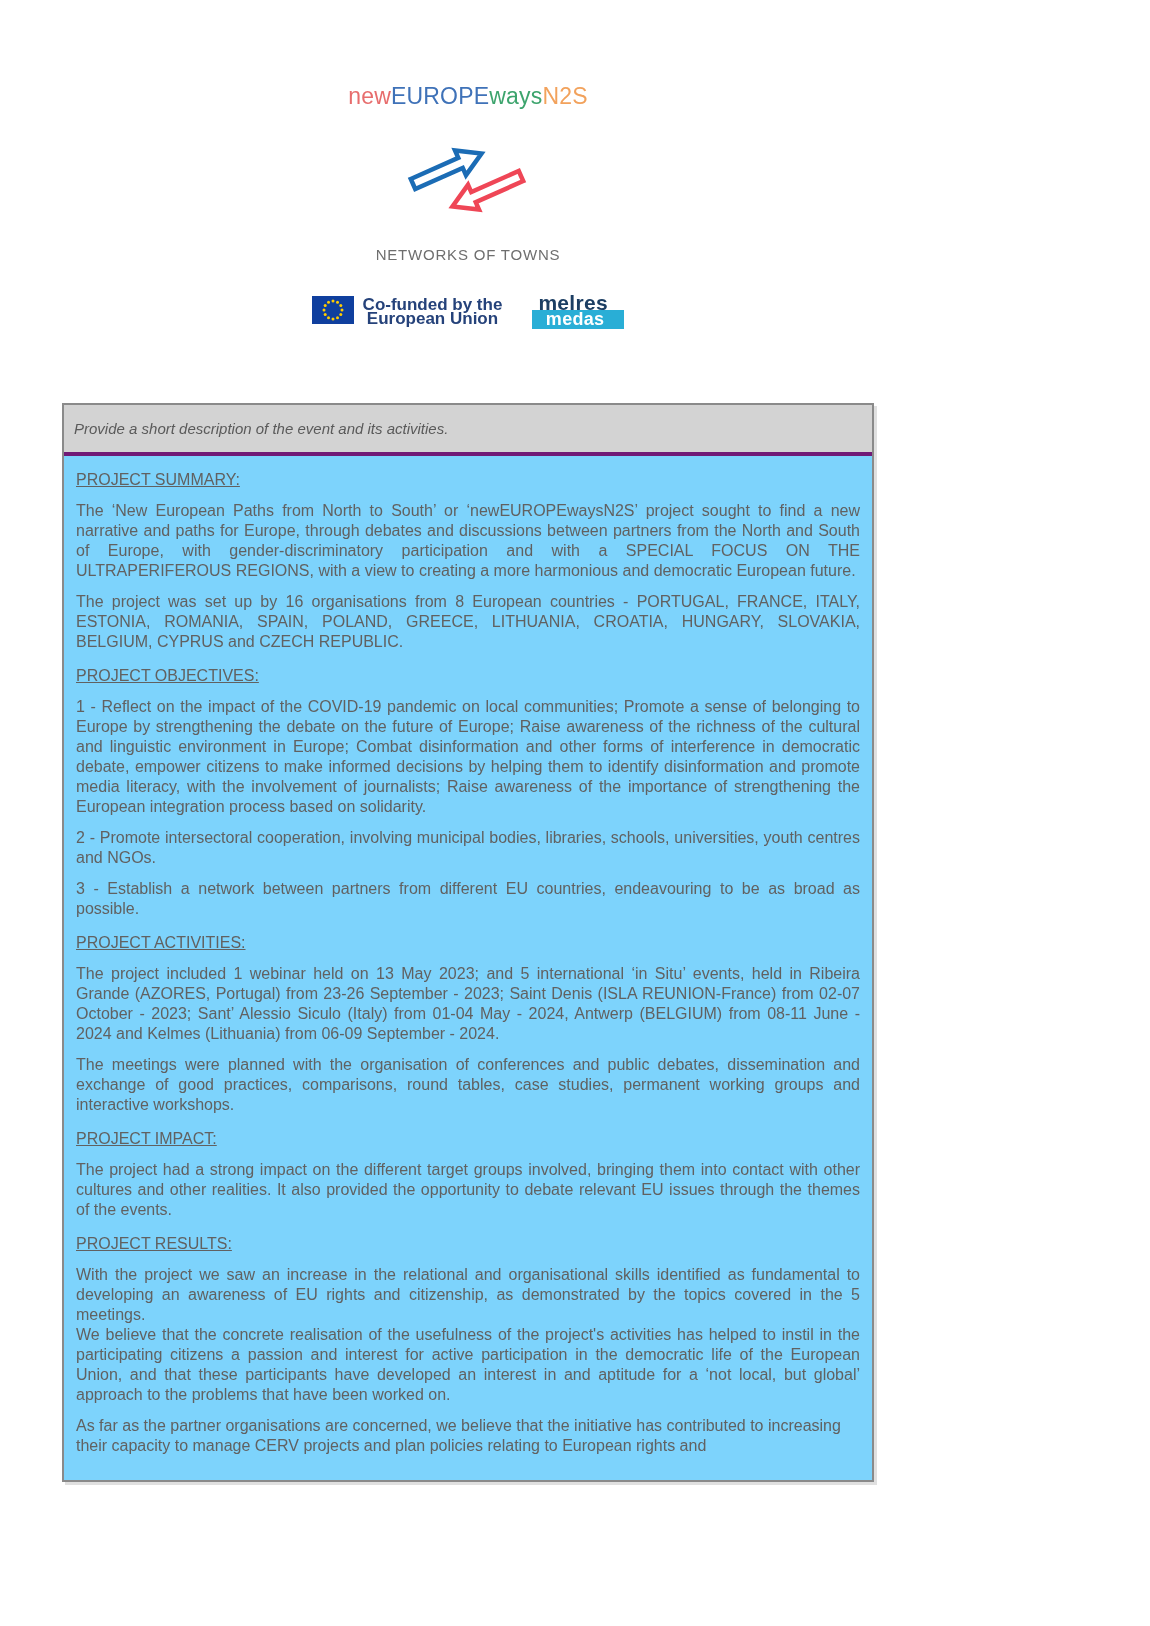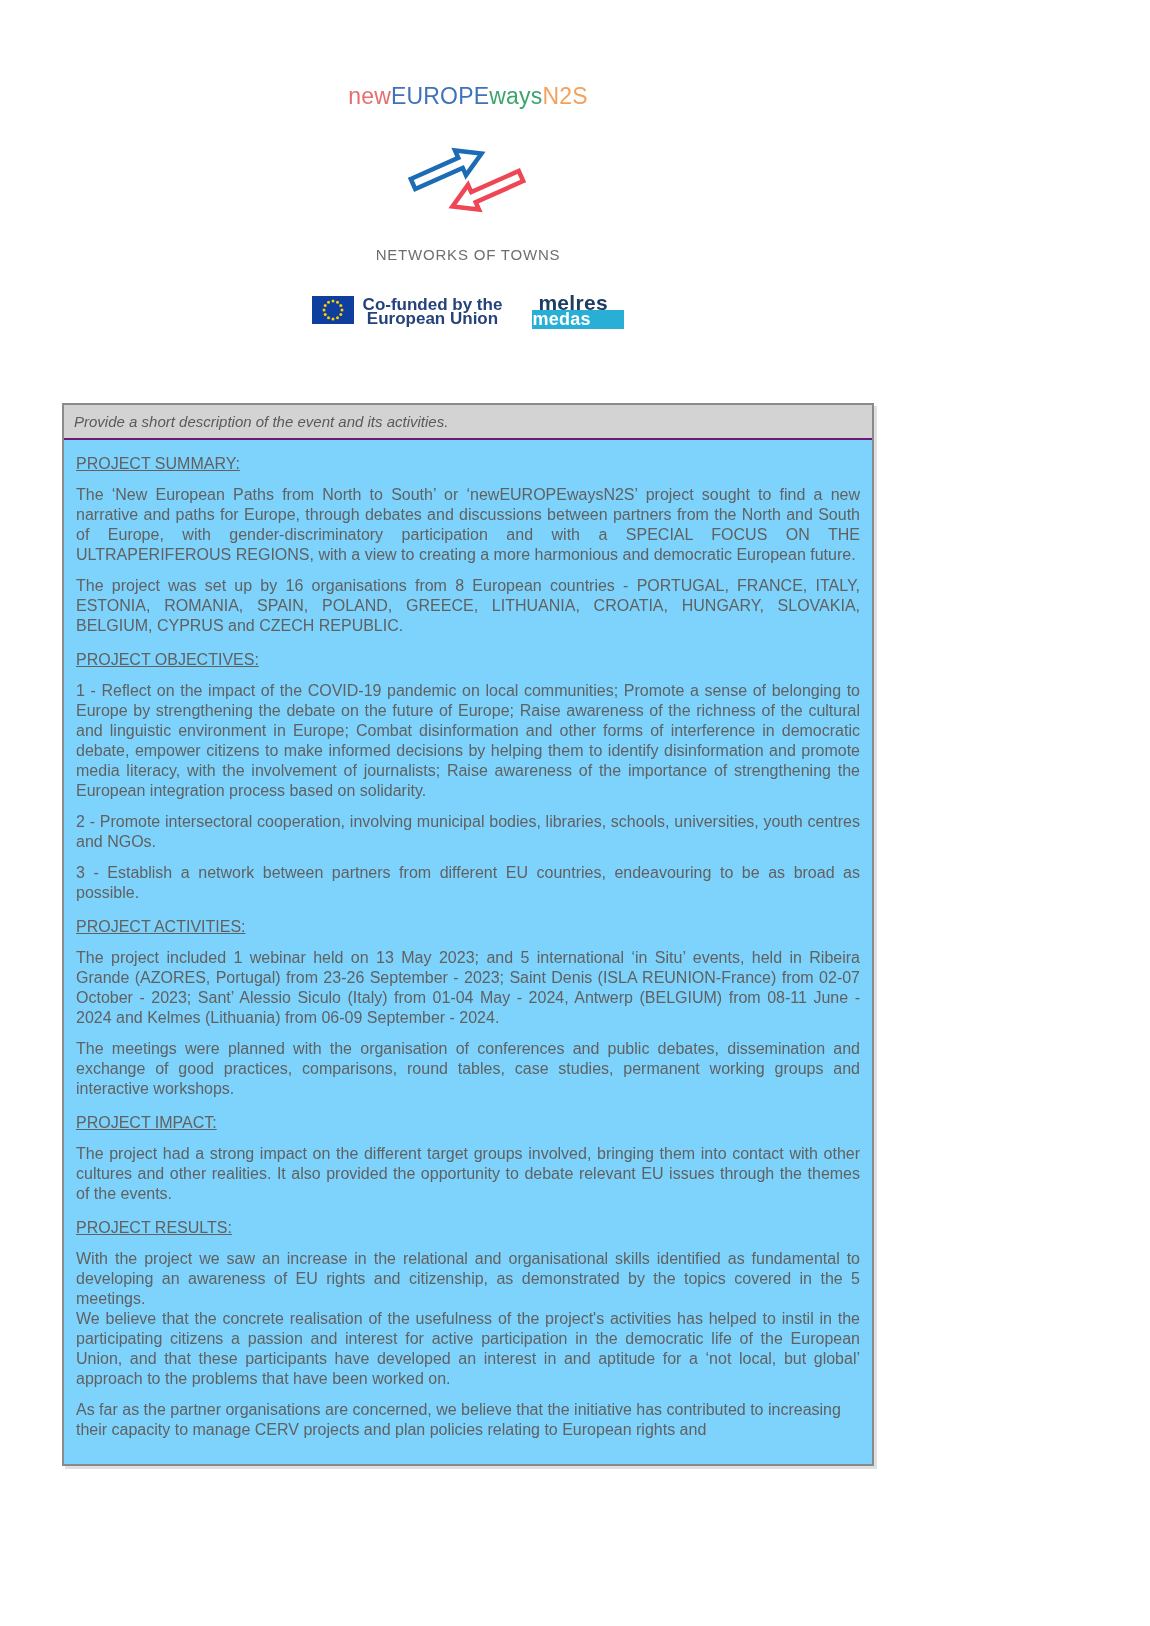--- a/index.html
+++ b/index.html
@@ -18,26 +18,26 @@
   .wm-europe{color:#3f72b8;}
   .wm-ways{color:#3da46d;}
   .wm-n2s{color:#f2a25c;}
   .arrows-wrap{margin-top:24px;height:102px;}
   .tagline{margin-top:12px;font-size:15px;color:#6e6e6e;letter-spacing:0.8px;}
   .badges-row{margin-top:32px;display:flex;justify-content:center;align-items:center;gap:30px;}
   .eu-badge{display:flex;align-items:center;gap:9px;}
   .eu-badge-text{font-size:17px;line-height:14px;color:#25427a;font-weight:bold;text-align:center;}
   .partner-logo{width:92px;text-align:left;}
   .partner-top{color:#1c3e63;font-weight:bold;font-size:21px;line-height:15px;padding-left:6px;letter-spacing:0.3px;}
-  .partner-bar{background:#29aed6;color:#ffffff;font-weight:bold;font-size:18px;line-height:19px;padding-right:20px;letter-spacing:0.3px;}
+  .partner-bar{background:#29aed6;color:#ffffff;font-weight:bold;font-size:18px;line-height:19px;text-align:right;padding-right:20px;letter-spacing:0.3px;}
   
   .form-frame{margin-top:74px;border:2px solid #8a8a8a;box-shadow:3px 3px 0 rgba(0,0,0,0.12);}
   .instruction-bar{
-    background:#d3d3d3;border-bottom:2px solid #701a75;
-    padding:6px 10px;height:21px;
+    background:#d3d3d3;border-bottom:4px solid #701a75;
+    padding:13px 10px;height:21px;
   }
   .instruction-text{font-style:italic;font-size:15px;color:#5a5a5a;line-height:21px;}
   .content-box{
     background:#7dd3fc;height:1012px;overflow:hidden;
     padding:12px 12px 0 12px;
     color:#616161;font-size:16px;line-height:20px;
   }
   .content-box h3{
     font-size:16px;font-weight:normal;color:#616161;
     text-decoration:underline;margin:14px 0 0 0;

